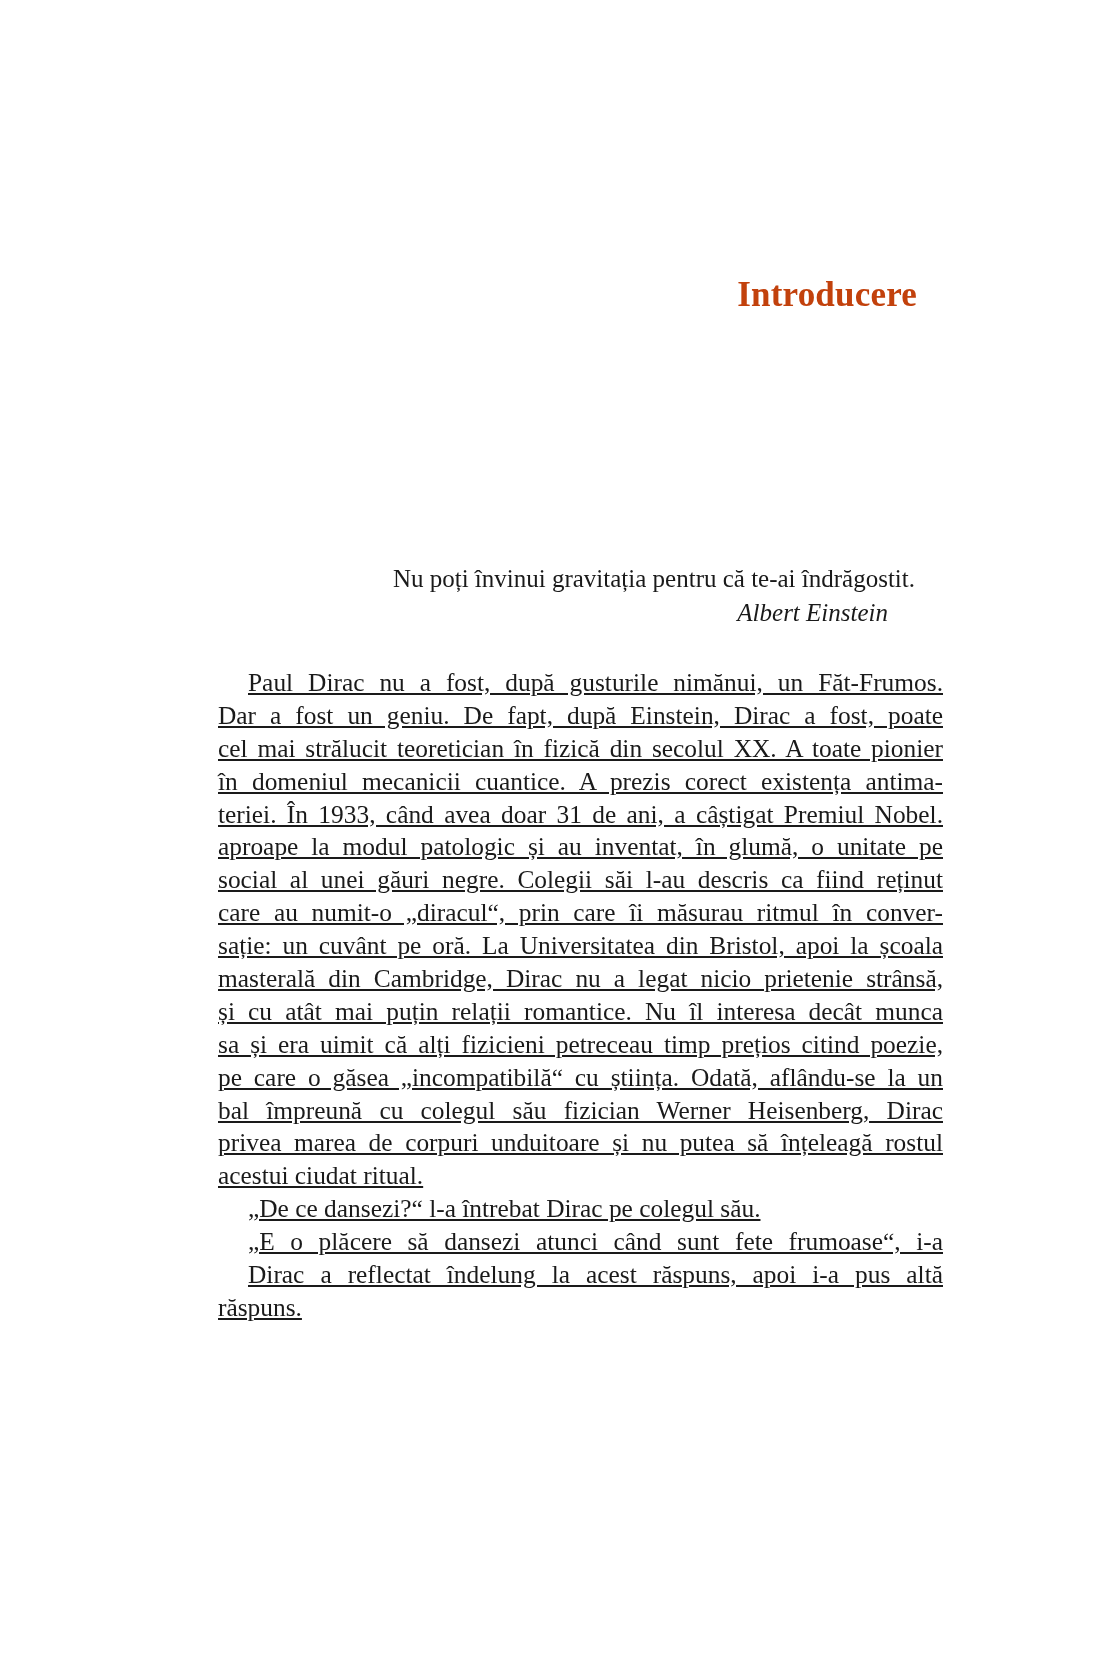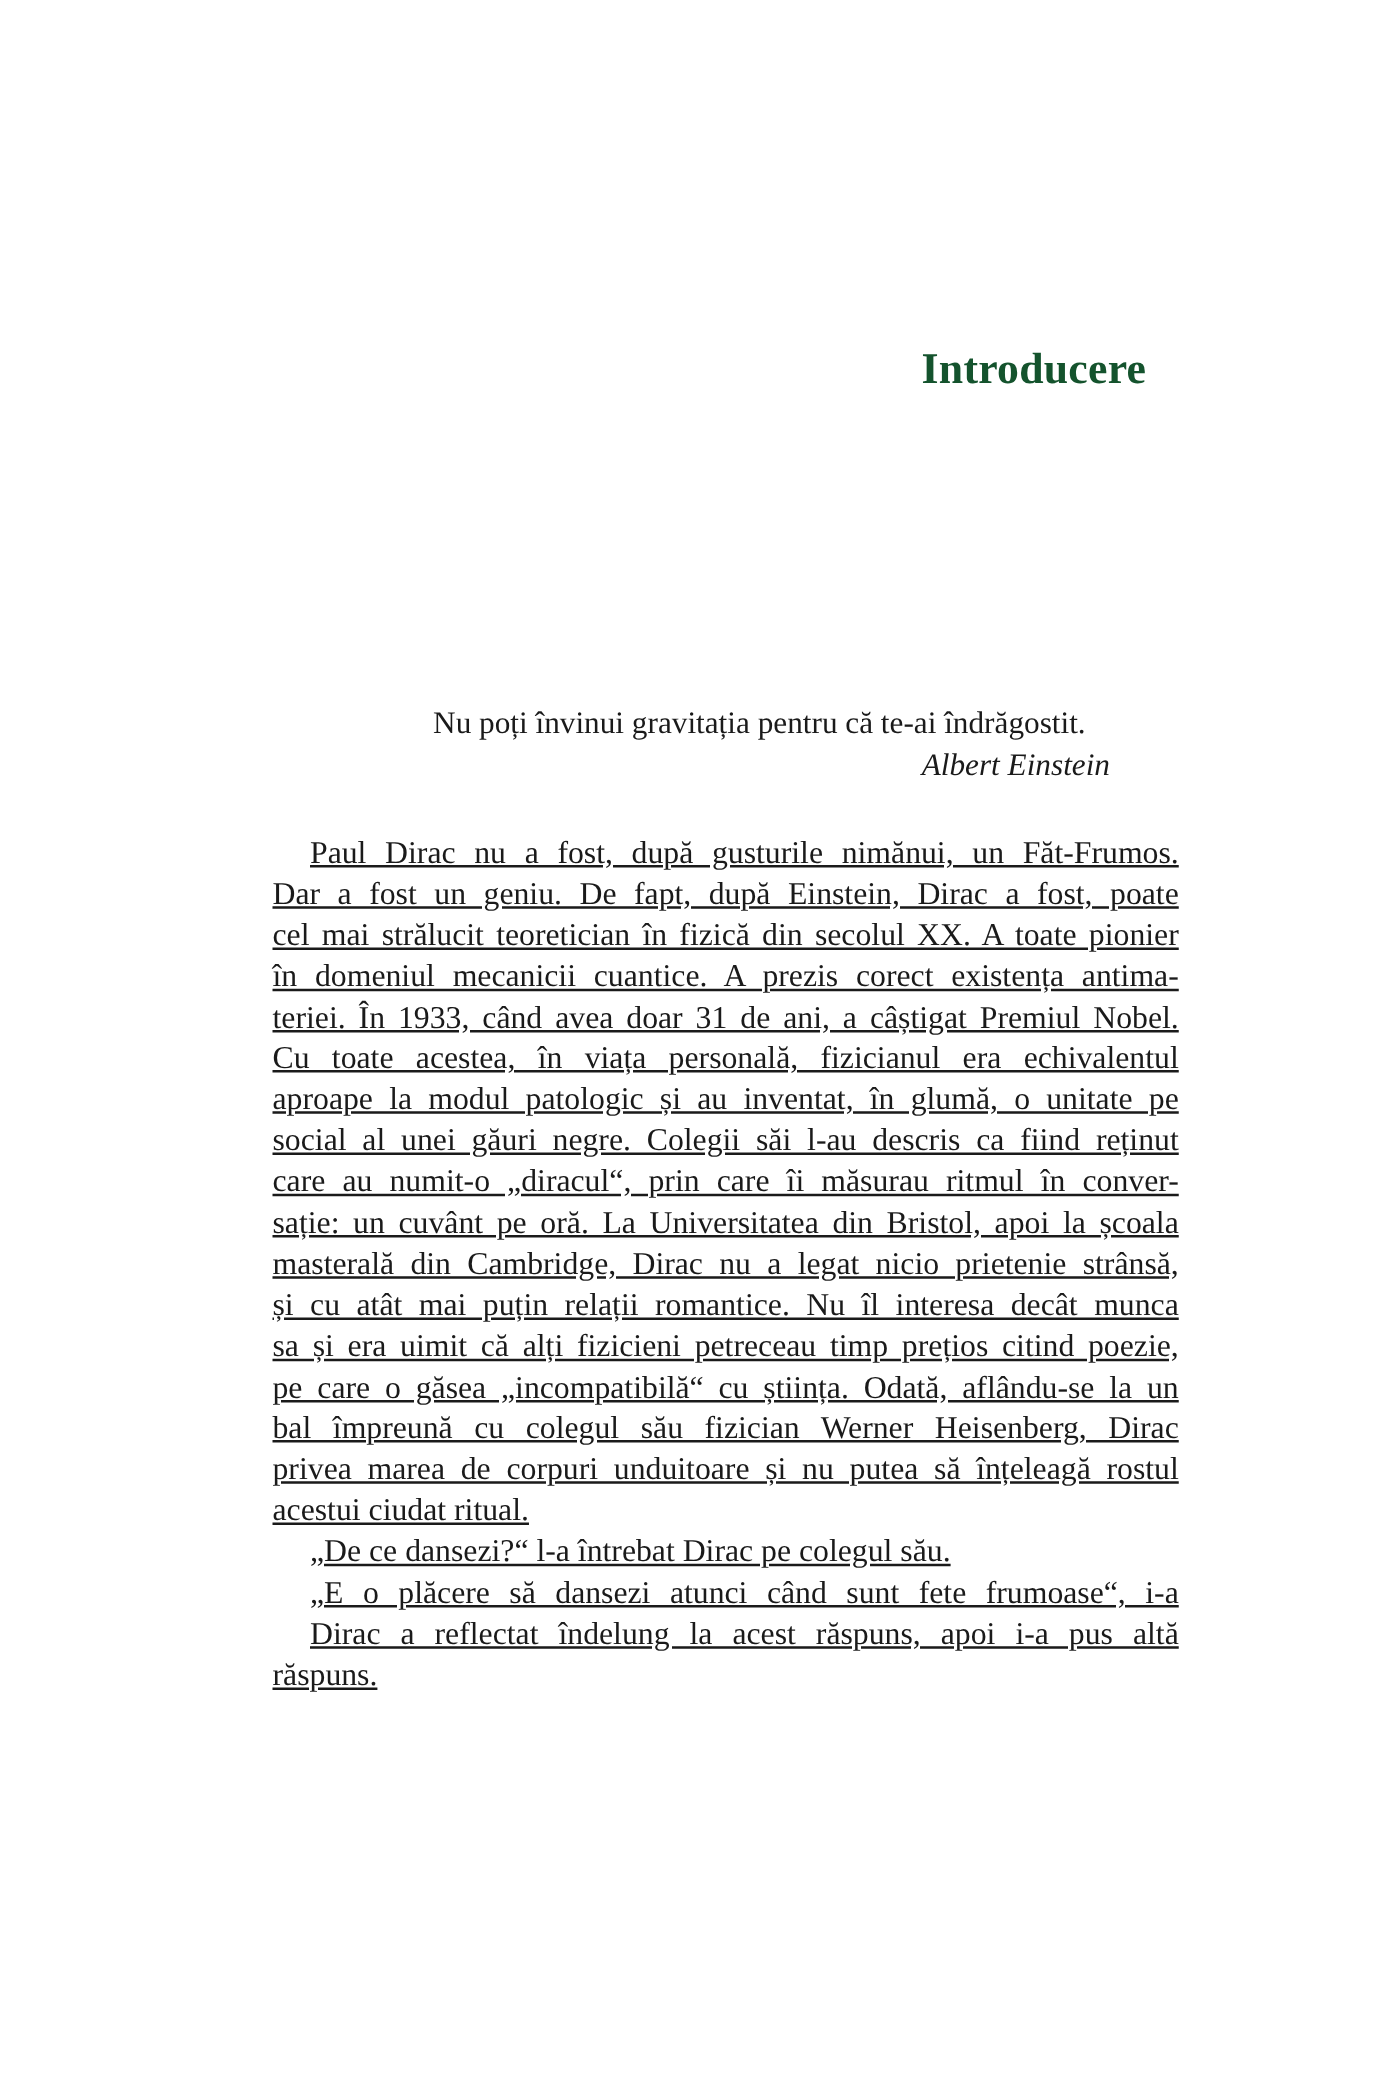--- a/index.html
+++ b/index.html
@@ -23,34 +23,34 @@
       background: #ffffff;
     }
     .chapter-title {
       position: absolute;
       top: 277px;
       right: 190px;
       margin: 0;
       font-size: 35px;
       font-weight: bold;
       letter-spacing: 0.2px;
-      color: #14532d;
+      color: #c2410c;
       line-height: 1;
     }
     .epigraph {
       position: absolute;
       top: 562px;
       left: 300px;
       width: 615px;
       font-size: 25px;
       line-height: 34px;
       color: #1a1a1a;
     }
     .epigraph-quote {
-      text-align: center;
+      text-align: right;
       white-space: nowrap;
     }
     .epigraph-author {
       text-align: right;
       font-style: italic;
       padding-right: 27px;
     }
     .body-text {
       position: absolute;
       top: 666px;
@@ -87,21 +87,20 @@
     <div class="epigraph-quote">Nu poți învinui gravitația pentru că te-ai îndrăgostit.</div>
     <div class="epigraph-author">Albert Einstein</div>
   </div>
 
   <div class="body-text">
     <span class="line indent">Paul Dirac nu a fost, după gusturile nimănui, un Făt-Frumos.</span>
     <span class="line">Dar a fost un geniu. De fapt, după Einstein, Dirac a fost, poate</span>
     <span class="line">cel mai strălucit teoretician în fizică din secolul XX. A toate pionier</span>
     <span class="line">în domeniul mecanicii cuantice. A prezis corect existența antima-</span>
     <span class="line">teriei. În 1933, când avea doar 31 de ani, a câștigat Premiul Nobel.</span>
-    <span class="line">Cu toate acestea, în viața personală, fizicianul era echivalentul</span>
     <span class="line">aproape la modul patologic și au inventat, în glumă, o unitate pe</span>
     <span class="line">social al unei găuri negre. Colegii săi l-au descris ca fiind reținut</span>
     <span class="line">care au numit-o „diracul“, prin care îi măsurau ritmul în conver-</span>
     <span class="line">sație: un cuvânt pe oră. La Universitatea din Bristol, apoi la școala</span>
     <span class="line">masterală din Cambridge, Dirac nu a legat nicio prietenie strânsă,</span>
     <span class="line">și cu atât mai puțin relații romantice. Nu îl interesa decât munca</span>
     <span class="line">sa și era uimit că alți fizicieni petreceau timp prețios citind poezie,</span>
     <span class="line">pe care o găsea „incompatibilă“ cu știința. Odată, aflându-se la un</span>
     <span class="line">bal împreună cu colegul său fizician Werner Heisenberg, Dirac</span>
     <span class="line">privea marea de corpuri unduitoare și nu putea să înțeleagă rostul</span>

